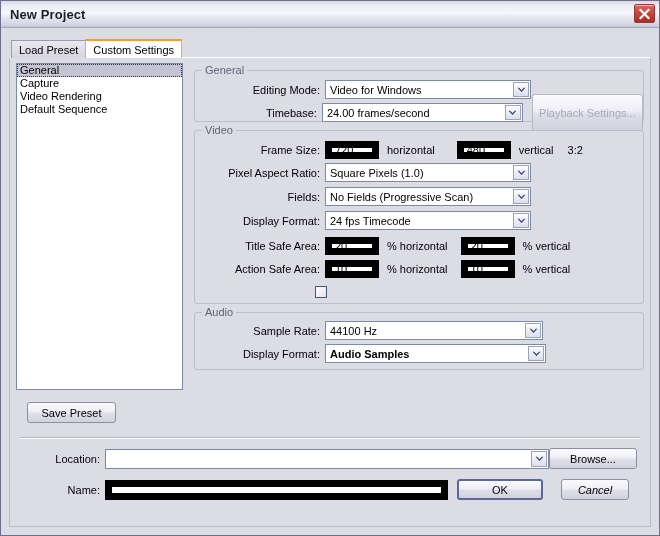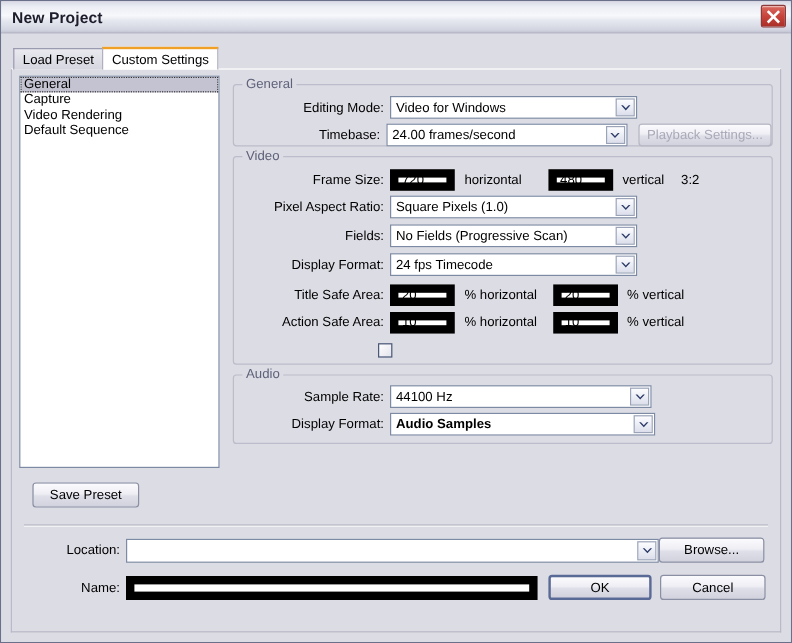--- a/index.html
+++ b/index.html
@@ -329,21 +329,21 @@
             <div class="combo" style="width:206px;">
               <span class="combo-text">24.00 frames/second</span>
               <span class="combo-btn">
                 <span>
                   <svg class="chev" width="9" height="6" viewBox="0 0 9 6">
                       <path d="M0.6 0.8 L4.5 5 L8.4 0.8 L6.9 0.8 L4.5 3.3 L2.1 0.8 Z" fill="#2b3a66"></path>
                     </svg>
                 </span>
               </span>
             </div>
-            <div class="btn disabled" style="width:114px; height:19px; margin-left:9px;">
+            <div class="btn disabled" style="width:114px; height:37px; margin-left:9px;">
               <span>Playback Settings...</span>
             </div>
           </div>
         </div>
 
         <div class="group grp-video">
           <div class="group-title">Video</div>
 
           <div class="row" style="left:0; top:9px; width:100%;">
             <div class="fieldlabel" style="width:125px;">
@@ -507,20 +507,20 @@
       <div class="row" style="left:0; top:422px; width:100%;">
         <div class="fieldlabel" style="width:90px;">
           <span>Name:</span>
         </div>
         <div class="tinput" style="width:343px; height:20px;">
           <span></span>
         </div>
         <div class="btn default" style="width:86px; margin-left:9px;">
           <span>OK</span>
         </div>
-        <div class="btn" style="width:88px; margin-left:7px;">
+        <div class="btn" style="width:68px; margin-left:18px;font-style:italic;">
           <span>Cancel</span>
         </div>
       </div>
 
     </div>
   </div>
 </div>
 
 </body></html>

